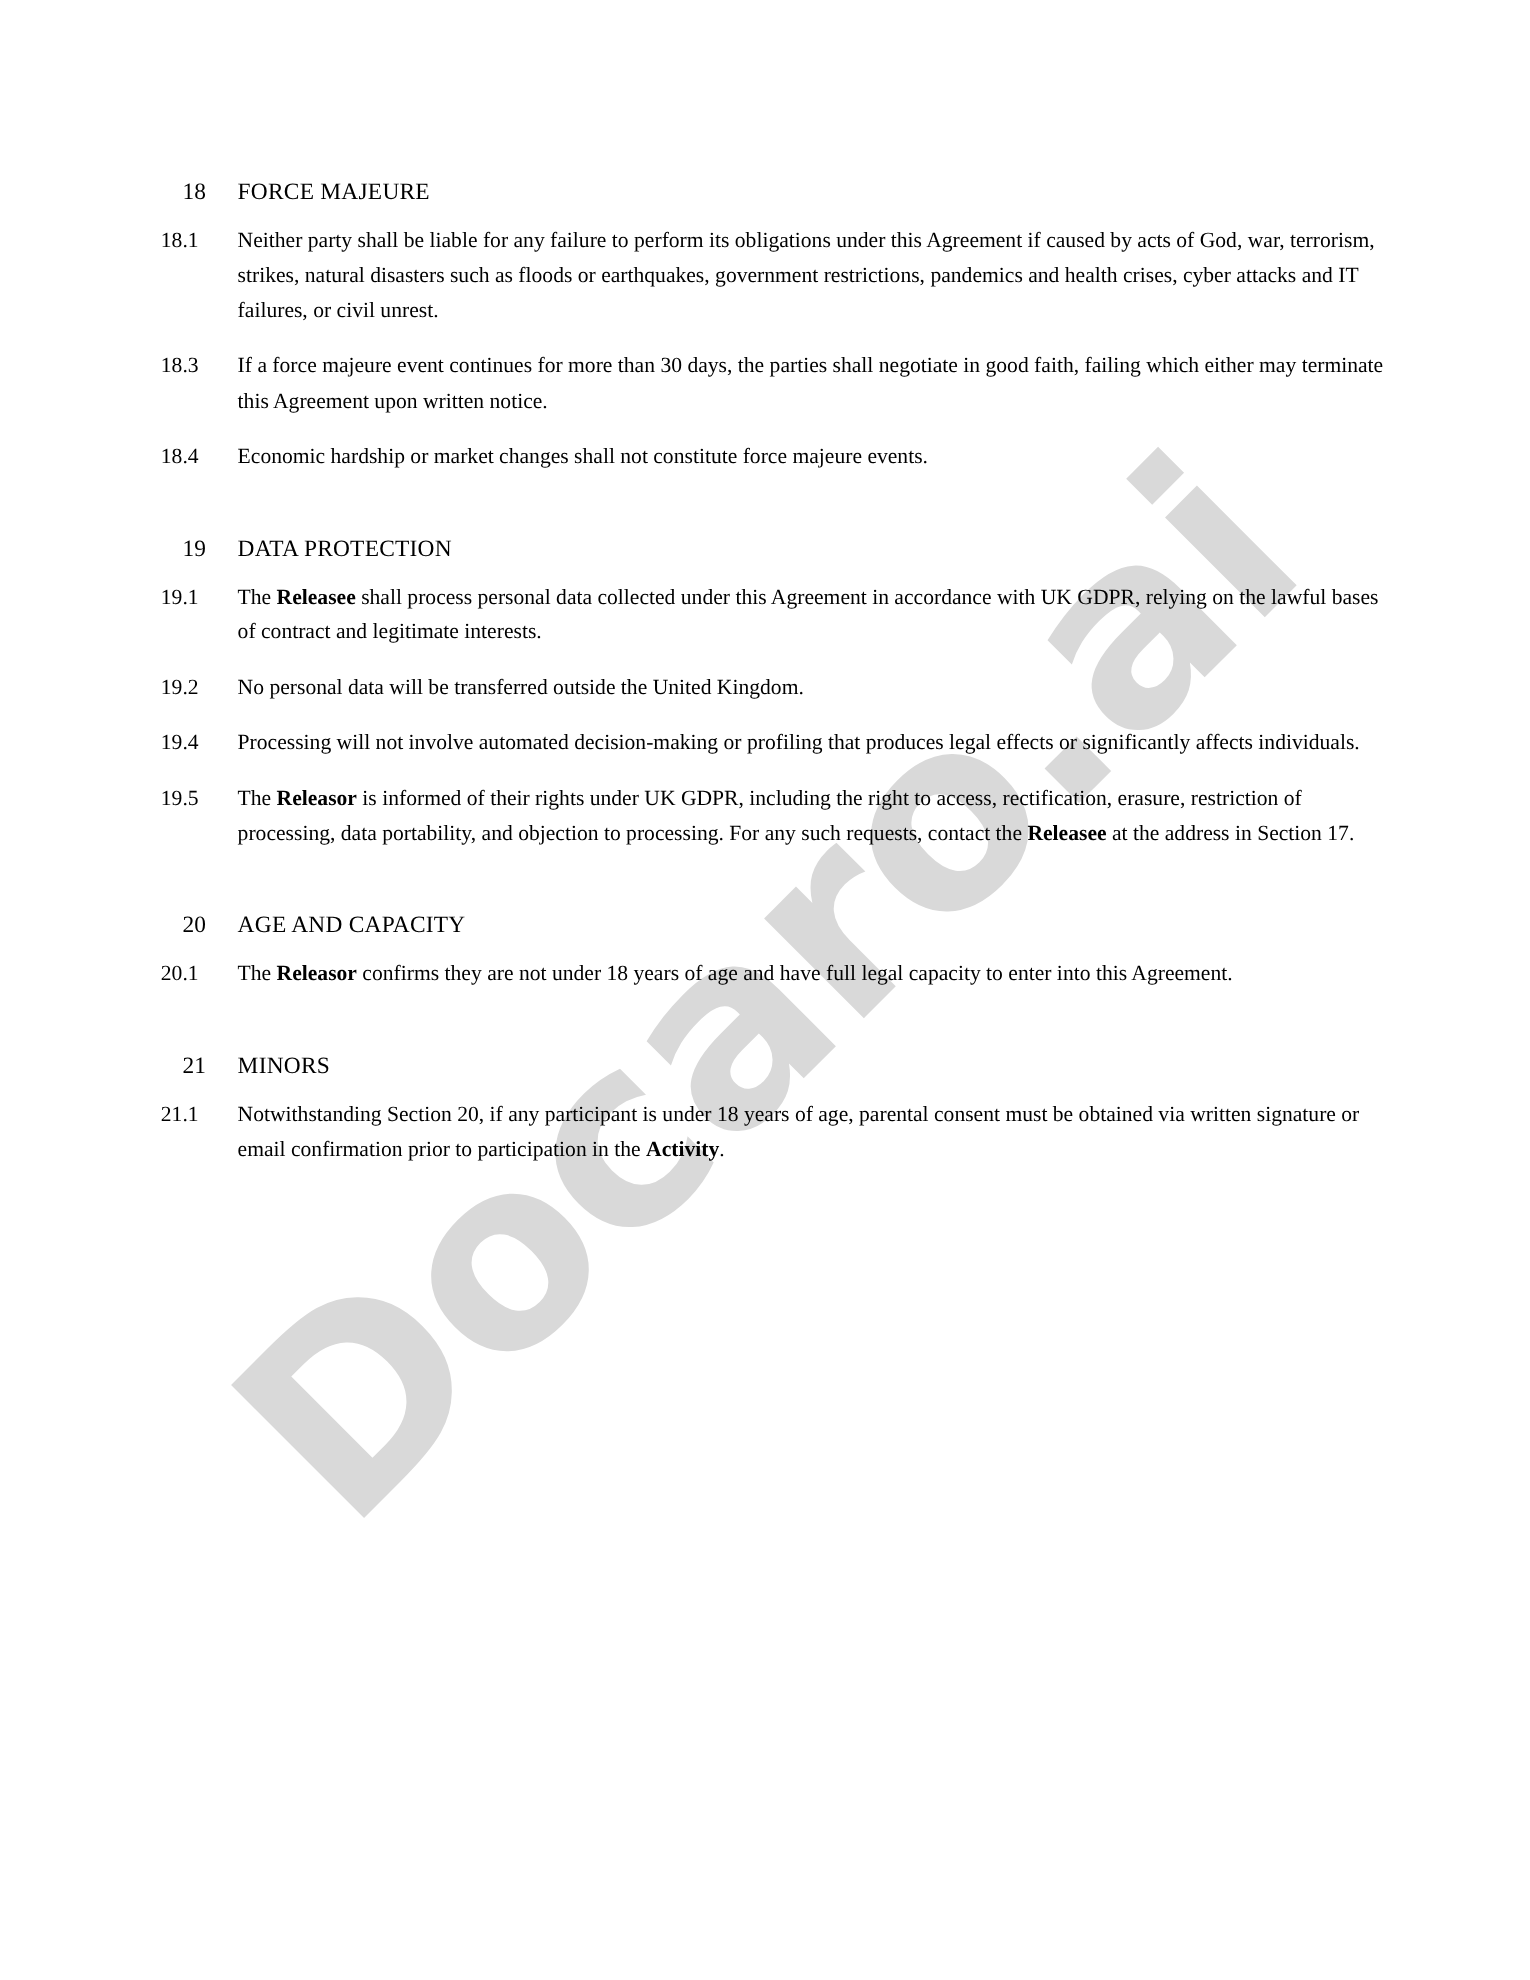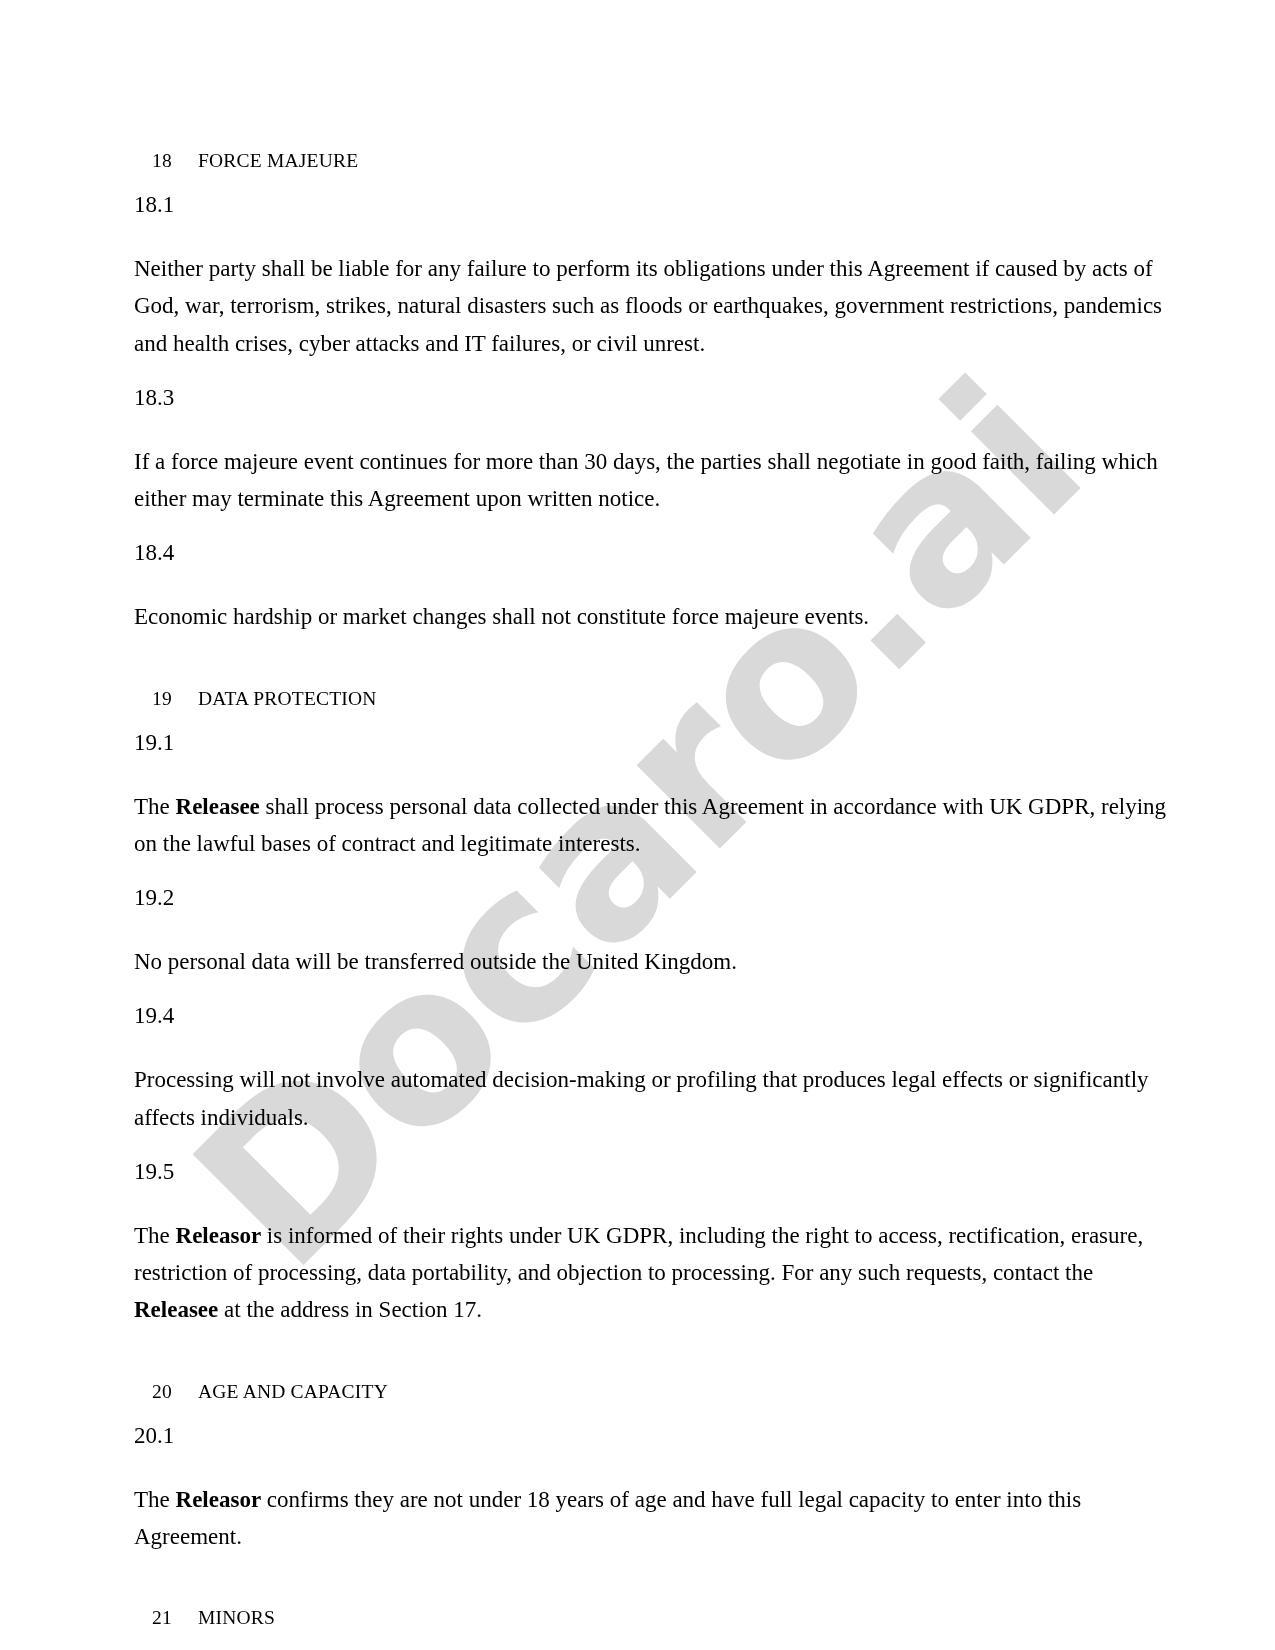--- a/index.html
+++ b/index.html
@@ -64,24 +64,23 @@
     padding-left: 18px;
     box-sizing: border-box;
   }
   .section-heading .sec-title {
     flex: 1;
   }
   
   .clause {
     display: flex;
     align-items: baseline;
-    font-size: 23px;
+    font-size: 18px;
     line-height: 1.62;
     margin: 0 0 17px 0;
-    flex-direction: column;
   }
   .clause .clause-num {
     width: 64px;
     flex: 0 0 64px;
     text-align: left;
   }
   .clause .clause-text {
     flex: 1;
     text-align: left;
   }

